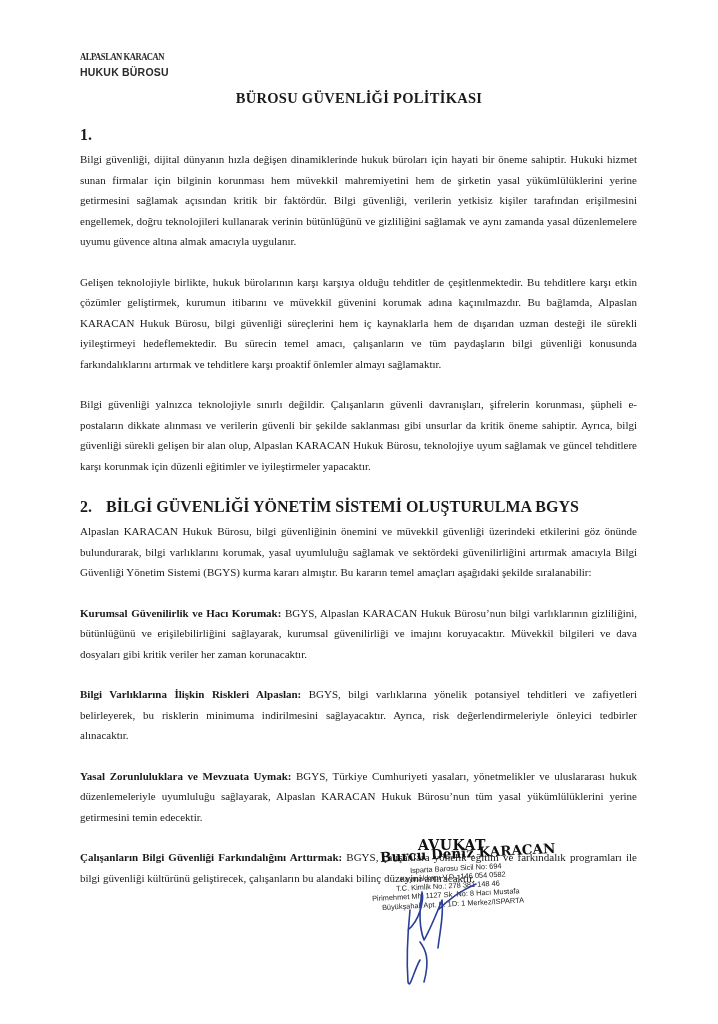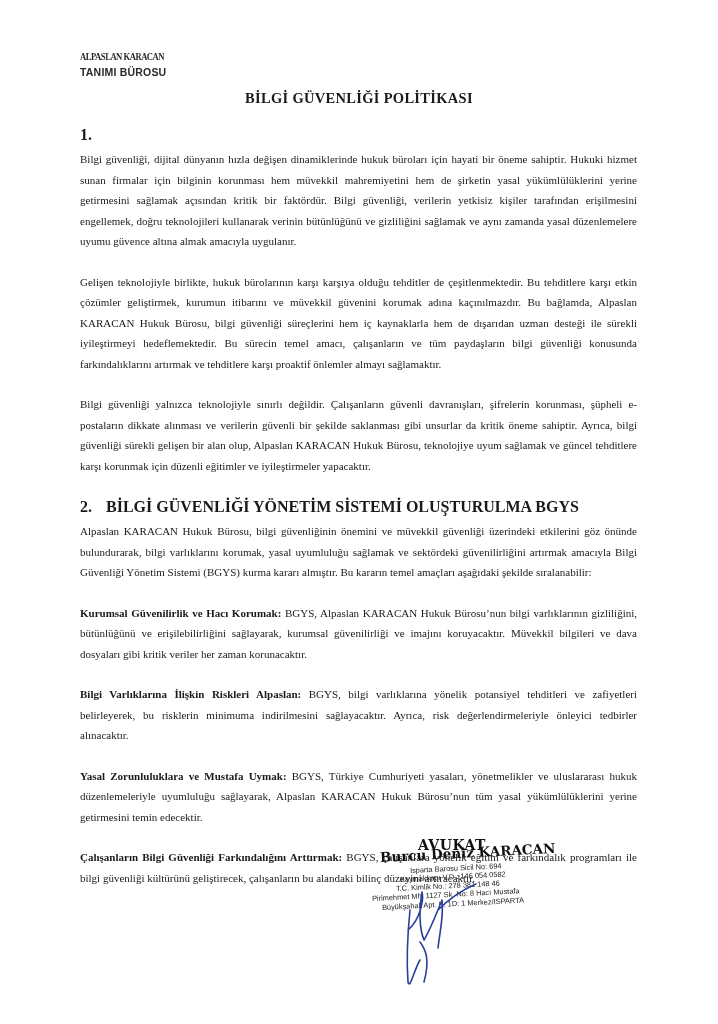--- a/index.html
+++ b/index.html
@@ -33,24 +33,24 @@
                 color: #222; white-space: nowrap; transform: rotate(-3deg); transform-origin: left; }
   .signature { position: absolute; left: 380px; top: 870px; width: 120px; height: 130px; pointer-events: none; }
 </style>
 </head>
 <body>
 
 <div class="page">
 
   <div class="letterhead">
     <div class="lh-line1">ALPASLAN KARACAN</div>
-    <div class="lh-line2">TANIMI BÜROSU</div>
+    <div class="lh-line2">HUKUK BÜROSU</div>
   </div>
 
-  <div class="doc-title">BİLGİ GÜVENLİĞİ POLİTİKASI</div>
+  <div class="doc-title">BÜROSU GÜVENLİĞİ POLİTİKASI</div>
 
   <div class="content">
 
     <div class="section-heading">
       <span class="num">1.</span>
     </div>
     <p>Bilgi güvenliği, dijital dünyanın hızla değişen dinamiklerinde hukuk büroları için hayati bir öneme sahiptir. Hukuki hizmet sunan firmalar için bilginin korunması hem müvekkil mahremiyetini hem de şirketin yasal yükümlülüklerini yerine getirmesini sağlamak açısından kritik bir faktördür. Bilgi güvenliği, verilerin yetkisiz kişiler tarafından erişilmesini engellemek, doğru teknolojileri kullanarak verinin bütünlüğünü ve gizliliğini sağlamak ve aynı zamanda yasal düzenlemelere uyumu güvence altına almak amacıyla uygulanır.</p>
     <div class="gap"></div>
     <p>Gelişen teknolojiyle birlikte, hukuk bürolarının karşı karşıya olduğu tehditler de çeşitlenmektedir. Bu tehditlere karşı etkin çözümler geliştirmek, kurumun itibarını ve müvekkil güvenini korumak adına kaçınılmazdır. Bu bağlamda, Alpaslan KARACAN Hukuk Bürosu, bilgi güvenliği süreçlerini hem iç kaynaklarla hem de dışarıdan uzman desteği ile sürekli iyileştirmeyi hedeflemektedir. Bu sürecin temel amacı, çalışanların ve tüm paydaşların bilgi güvenliği konusunda farkındalıklarını artırmak ve tehditlere karşı proaktif önlemler almayı sağlamaktır.</p>
     <div class="gap"></div>
@@ -61,21 +61,21 @@
       <span class="num">2.</span>
       <span>BİLGİ GÜVENLİĞİ YÖNETİM SİSTEMİ OLUŞTURULMA BGYS</span>
     </div>
     <p>Alpaslan KARACAN Hukuk Bürosu, bilgi güvenliğinin önemini ve müvekkil güvenliği üzerindeki etkilerini göz önünde bulundurarak, bilgi varlıklarını korumak, yasal uyumluluğu sağlamak ve sektördeki güvenilirliğini artırmak amacıyla Bilgi Güvenliği Yönetim Sistemi (BGYS) kurma kararı almıştır. Bu kararın temel amaçları aşağıdaki şekilde sıralanabilir:</p>
     <div class="gap"></div>
 
     <p><b class="lead">Kurumsal Güvenilirlik ve Hacı Korumak:</b><span> BGYS, Alpaslan KARACAN Hukuk Bürosu’nun bilgi varlıklarının gizliliğini, bütünlüğünü ve erişilebilirliğini sağlayarak, kurumsal güvenilirliği ve imajını koruyacaktır. Müvekkil bilgileri ve dava dosyaları gibi kritik veriler her zaman korunacaktır.</span></p>
     <div class="gap"></div>
     <p><b class="lead">Bilgi Varlıklarına İlişkin Riskleri Alpaslan:</b><span> BGYS, bilgi varlıklarına yönelik potansiyel tehditleri ve zafiyetleri belirleyerek, bu risklerin minimuma indirilmesini sağlayacaktır. Ayrıca, risk değerlendirmeleriyle önleyici tedbirler alınacaktır.</span></p>
     <div class="gap"></div>
-    <p><b class="lead">Yasal Zorunluluklara ve Mustafa Uymak:</b><span> BGYS, Türkiye Cumhuriyeti yasaları, yönetmelikler ve uluslararası hukuk düzenlemeleriyle uyumluluğu sağlayarak, Alpaslan KARACAN Hukuk Bürosu’nun tüm yasal yükümlülüklerini yerine getirmesini temin edecektir.</span></p>
+    <p><b class="lead">Yasal Zorunluluklara ve Mevzuata Uymak:</b><span> BGYS, Türkiye Cumhuriyeti yasaları, yönetmelikler ve uluslararası hukuk düzenlemeleriyle uyumluluğu sağlayarak, Alpaslan KARACAN Hukuk Bürosu’nun tüm yasal yükümlülüklerini yerine getirmesini temin edecektir.</span></p>
     <div class="gap"></div>
     <p><b class="lead">Çalışanların Bilgi Güvenliği Farkındalığını Arttırmak:</b><span> BGYS, çalışanlara yönelik eğitim ve farkındalık programları ile bilgi güvenliği kültürünü geliştirecek, çalışanların bu alandaki bilinç düzeyini artıracaktır.</span></p>
   </div>
 
   <div class="stamp">
     <div class="stamp-avukat">AVUKAT</div>
     <div class="stamp-name">Burcu Deniz KARACAN</div>
     <div class="stamp-line" style="left:40px; top:34px;">Isparta Barosu Sicil No: 694</div>
     <div class="stamp-line" style="left:30px; top:43px;">Kaymakkapı V.D.: 146 054 0582</div>
     <div class="stamp-line" style="left:26px; top:52px;">T.C. Kimlik No.: 278 381 148 46</div>

